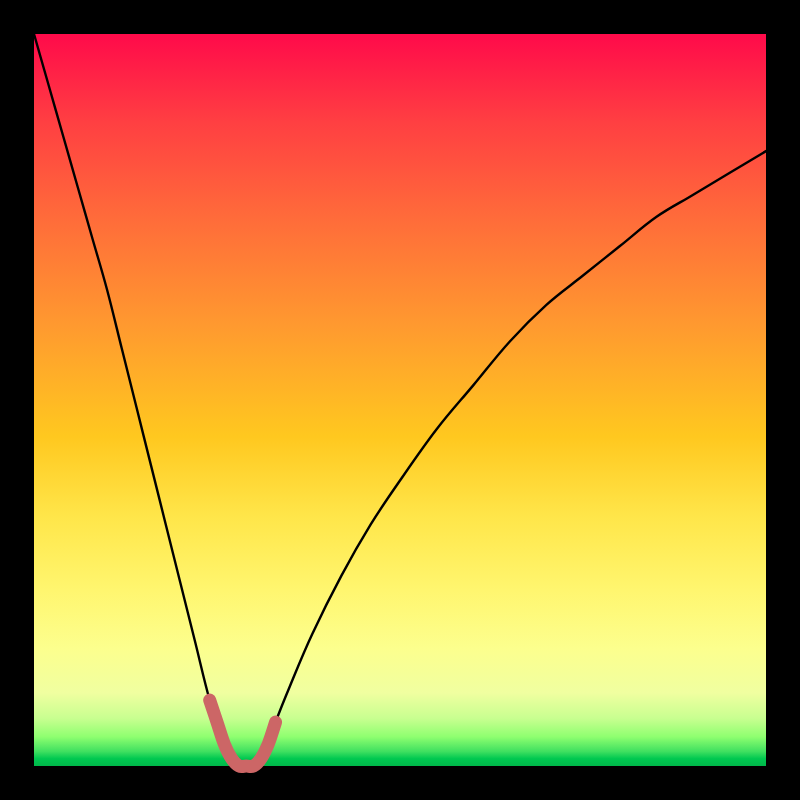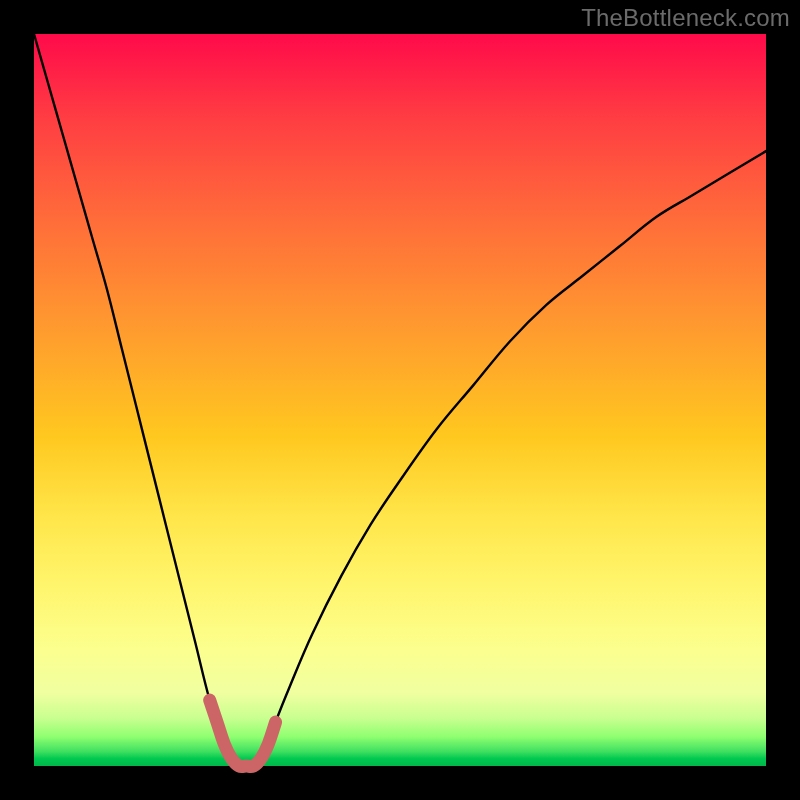--- a/index.html
+++ b/index.html
@@ -59,21 +59,20 @@
     top: 0;
     width: 732px;
     height: 732px;
     overflow: visible;
   }
 </style>
 </head>
 <body>
 
 <div class="frame">
-  <div class="watermark">TheBottleneck.com</div>
 
   <div class="plot">
     <svg class="curve" viewBox="0 0 732 732" preserveAspectRatio="none">
       <path id="curve-path" fill="none" stroke-width="2.4" stroke-linecap="round" stroke="#000000" d="M 0,0 C 2.6352,9.223200000000002 9.3696,32.793600000000005 14.64,51.24000000000001 C 19.910400000000003,69.68640000000002 24.0096,84.0336 29.28,102.48000000000002 C 34.5504,120.92640000000003 38.6496,135.27360000000002 43.92,153.72000000000003 C 49.190400000000004,172.16640000000004 53.2896,186.51360000000005 58.56,204.96000000000004 C 63.830400000000004,223.40640000000002 67.92960000000001,236.43599999999998 73.2,256.2 C 78.4704,275.964 82.56960000000001,293.67840000000007 87.84,314.76000000000005 C 93.1104,335.8416 97.20960000000001,352.2384 102.48,373.32 C 107.7504,394.4016 111.84960000000001,410.7984 117.12,431.88 C 122.3904,452.9616 126.4896,469.3584 131.76,490.44 C 137.0304,511.5216 141.1296,527.9184 146.4,549 C 151.6704,570.0816 155.7696,586.4784 161.04,607.56 C 166.3104,628.6415999999999 170.4096,647.6736 175.68,666.12 C 180.9504,684.5664 186.3672,699.4992 190.32,710.04 C 194.2728,720.5808 195.00480000000002,720.7271999999999 197.64000000000001,724.68 C 200.2752,728.6328 202.3248,730.6824 204.96,732 C 207.5952,733.3176 209.64479999999998,732 212.27999999999997,732 C 214.91519999999997,732 216.9648,733.3176 219.6,732 C 222.2352,730.6824 224.2848,728.6328 226.92,724.68 C 229.55519999999999,720.7271999999999 231.6048,716.6279999999999 234.24,710.04 C 236.8752,703.452 237.6072,698.6208 241.56,688.08 C 245.5128,677.5392 249.612,667.2912 256.2,651.48 C 262.788,635.6688 268.9368,620.004 278.16,600.24 C 287.38320000000004,580.476 296.8992,561.4440000000001 307.44,541.6800000000001 C 317.9808,521.916 326.17920000000004,507.5688 336.72,490.44 C 347.2608,473.3112 354.1416,463.6488 366,446.52 C 377.8584,429.39119999999997 389.42400000000004,412.4088 402.6,395.28 C 415.776,378.15119999999996 426.024,367.1712 439.2,351.36 C 452.376,335.5488 462.624,321.93360000000007 475.8,307.44000000000005 C 488.976,292.94640000000004 499.224,282.6984 512.4,270.84 C 525.576,258.98159999999996 535.824,252.10079999999994 549,241.55999999999995 C 562.176,231.01919999999996 572.424,222.82079999999996 585.6,212.27999999999997 C 598.7760000000001,201.73919999999998 609.0239999999999,192.2232 622.1999999999999,183 C 635.376,173.7768 645.624,168.94559999999998 658.8000000000001,161.03999999999996 C 671.9760000000001,153.13439999999994 682.2239999999999,146.98559999999992 695.4,139.07999999999993 C 708.576,131.17439999999993 725.412,121.07279999999999 732,117.12"></path>
       <path id="highlight-path" fill="none" stroke-width="13" stroke-linecap="round" stroke-linejoin="round" stroke="#cc6666" d="M 175.68,666.12 C 176.9976,670.0728 180.3648,680.1744000000001 183,688.08 C 185.6352,695.9856 187.6848,703.452 190.32,710.04 C 192.9552,716.6279999999999 195.00480000000002,720.7271999999999 197.64000000000001,724.68 C 200.2752,728.6328 202.3248,730.6824 204.96,732 C 207.5952,733.3176 209.64479999999998,732 212.27999999999997,732 C 214.91519999999997,732 216.9648,733.3176 219.6,732 C 222.2352,730.6824 224.2848,728.6328 226.92,724.68 C 229.55519999999999,720.7271999999999 231.6048,716.6279999999999 234.24,710.04 C 236.8752,703.452 240.2424,692.0328000000001 241.56,688.08"></path>
     </svg>
   </div>
 </div>
 
 </body></html>

